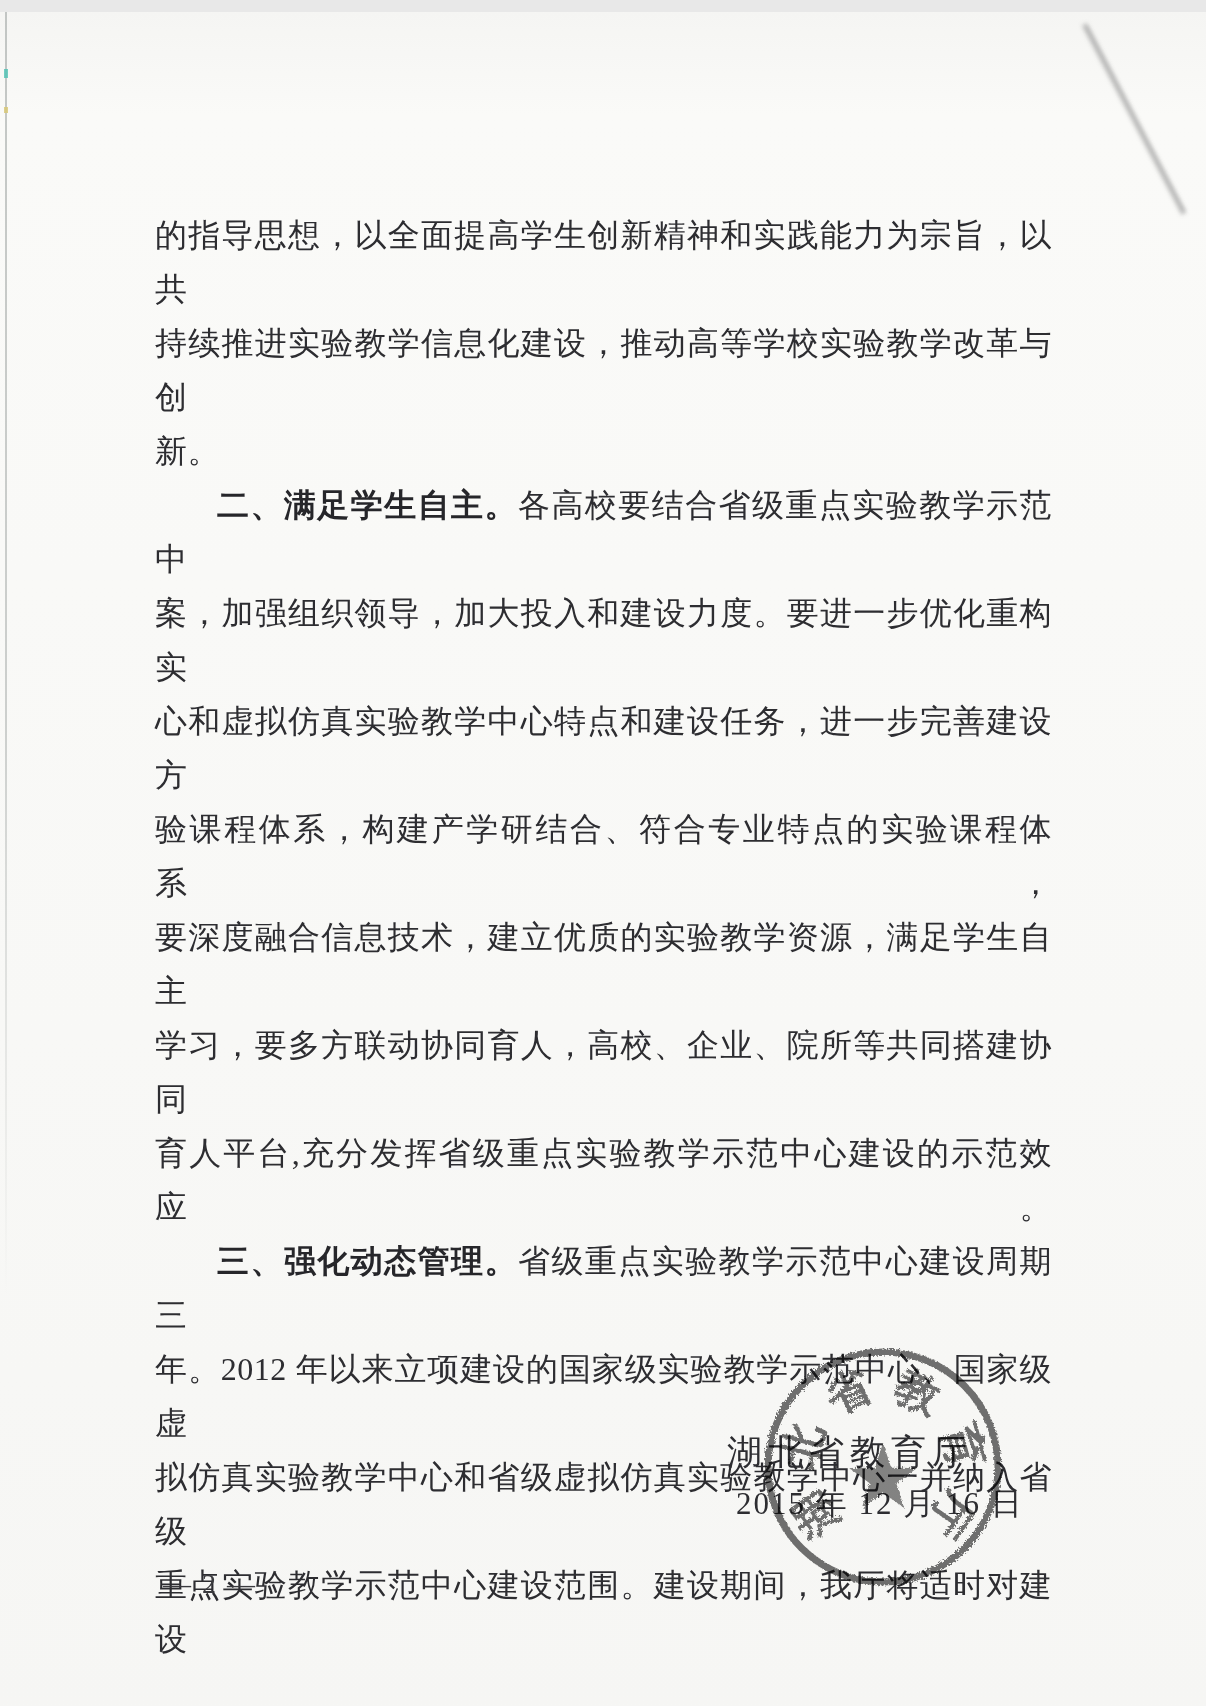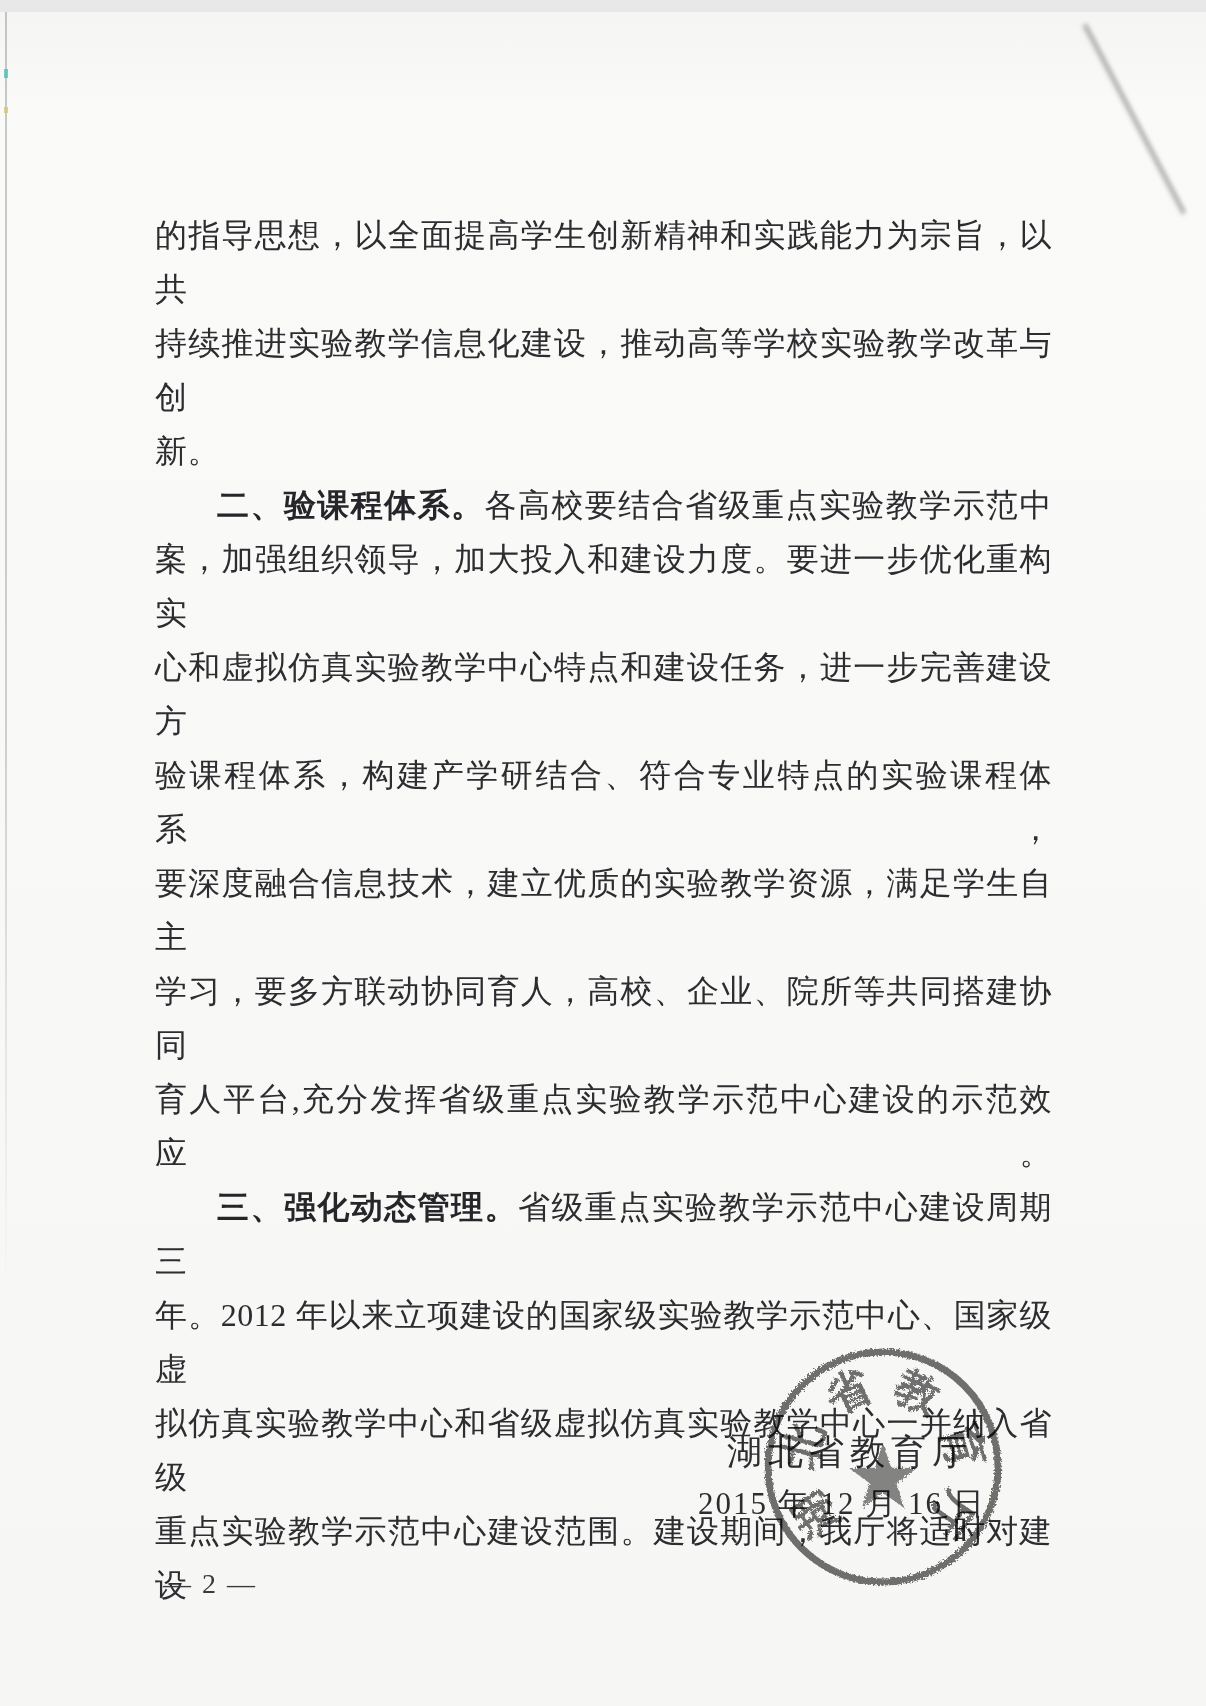--- a/index.html
+++ b/index.html
@@ -32,21 +32,21 @@
   .tline.indent{text-indent:62px;}
   .lead{font-weight:700;color:#26262a;}
   
   .attach{
     position:absolute;left:203px;top:1197px;width:860px;
     font-size:31.5px;line-height:54px;letter-spacing:0.5px;
   }
   .aline2{padding-left:95px;}
   
   .sig-authority{position:absolute;left:727px;top:1417px;font-size:35px;letter-spacing:6px;font-family:Liberation Mono, monospace;}
-  .sig-date{position:absolute;left:698px;top:1471px;font-size:31px;letter-spacing:2px;}
+  .sig-date{position:absolute;left:736px;top:1471px;font-size:31px;letter-spacing:2px;}
   
   .seal-svg{position:absolute;left:753px;top:1325px;width:260px;height:260px;mix-blend-mode:multiply;}
   
   .page-num{position:absolute;left:163px;top:1556px;font-size:28px;color:#3a3a3e;letter-spacing:2px;}
 </style>
 </head>
 <body>
 
 <div class="page">
 
@@ -60,21 +60,21 @@
       </filter>
     </defs>
     <line x1="34" y1="12" x2="134" y2="202" stroke="#9a9a9a" stroke-width="6" opacity="0.45" filter="url(#creaseBlur)"></line>
     <line x1="36" y1="14" x2="134" y2="200" stroke="#7e7e7e" stroke-width="2" opacity="0.55" filter="url(#creaseBlur)"></line>
   </svg>
 
   <div class="doc-text">
     <div class="tline">的指导思想，以全面提高学生创新精神和实践能力为宗旨，以共</div>
     <div class="tline">持续推进实验教学信息化建设，推动高等学校实验教学改革与创</div>
     <div class="tline short">新。</div>
-    <div class="tline indent"><span class="lead">二、验课程体系。</span><span>各高校要结合省级重点实验教学示范中</span></div>
+    <div class="tline indent"><span class="lead">二、满足学生自主。</span><span>各高校要结合省级重点实验教学示范中</span></div>
     <div class="tline">案，加强组织领导，加大投入和建设力度。要进一步优化重构实</div>
     <div class="tline">心和虚拟仿真实验教学中心特点和建设任务，进一步完善建设方</div>
     <div class="tline">验课程体系，构建产学研结合、符合专业特点的实验课程体系，</div>
     <div class="tline">要深度融合信息技术，建立优质的实验教学资源，满足学生自主</div>
     <div class="tline">学习，要多方联动协同育人，高校、企业、院所等共同搭建协同</div>
     <div class="tline">育人平台,充分发挥省级重点实验教学示范中心建设的示范效应。</div>
     <div class="tline indent"><span class="lead">三、强化动态管理。</span><span>省级重点实验教学示范中心建设周期三</span></div>
     <div class="tline">年。2012 年以来立项建设的国家级实验教学示范中心、国家级虚</div>
     <div class="tline">拟仿真实验教学中心和省级虚拟仿真实验教学中心一并纳入省级</div>
     <div class="tline">重点实验教学示范中心建设范围。建设期间，我厅将适时对建设</div>

